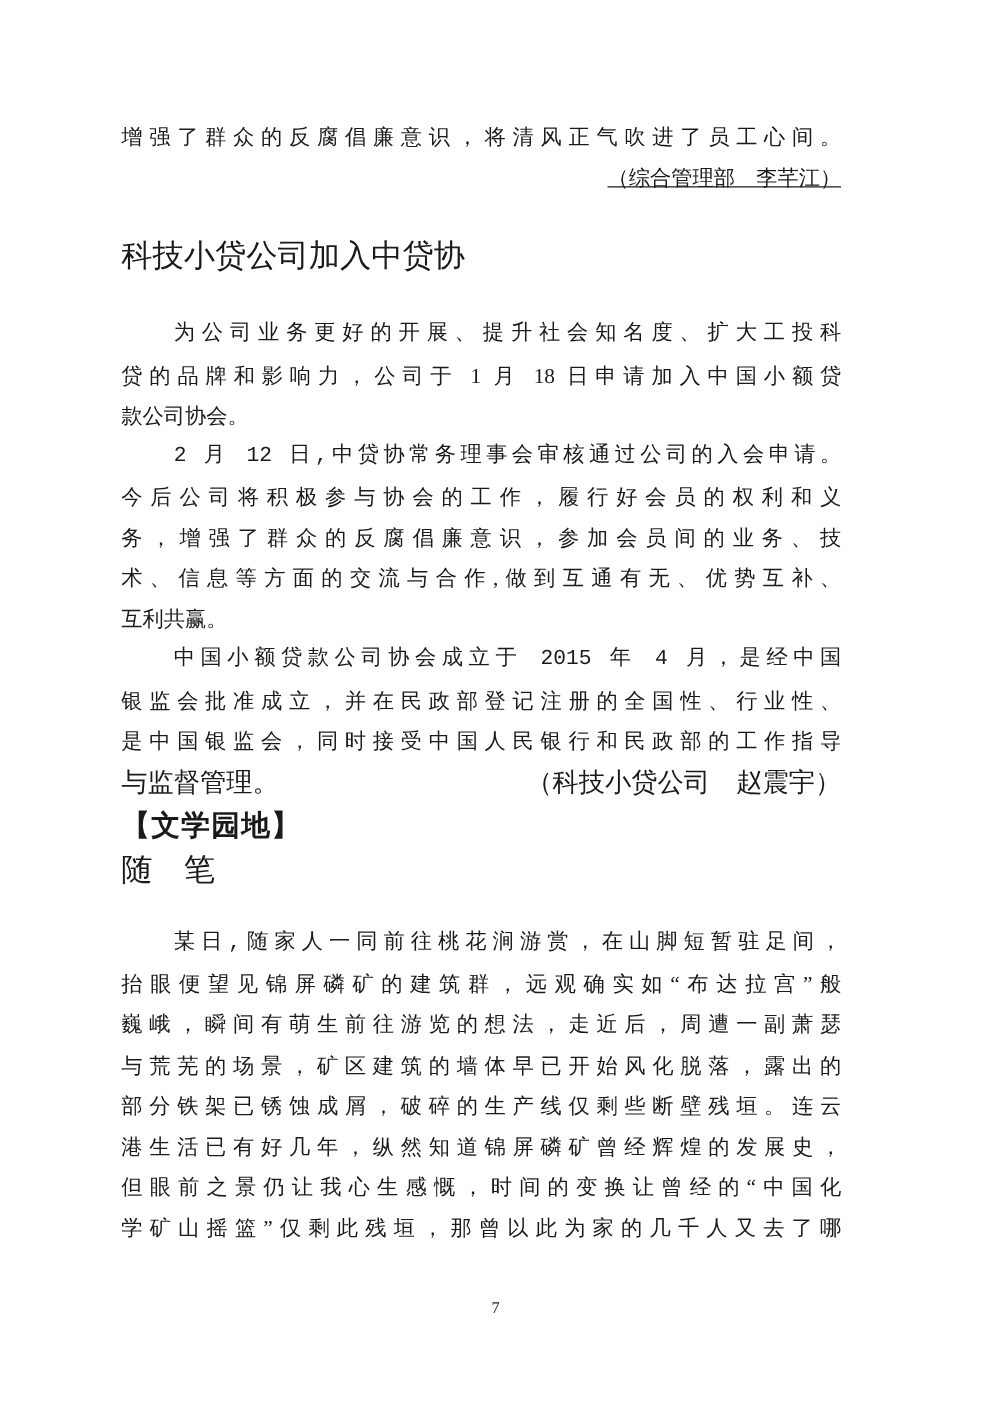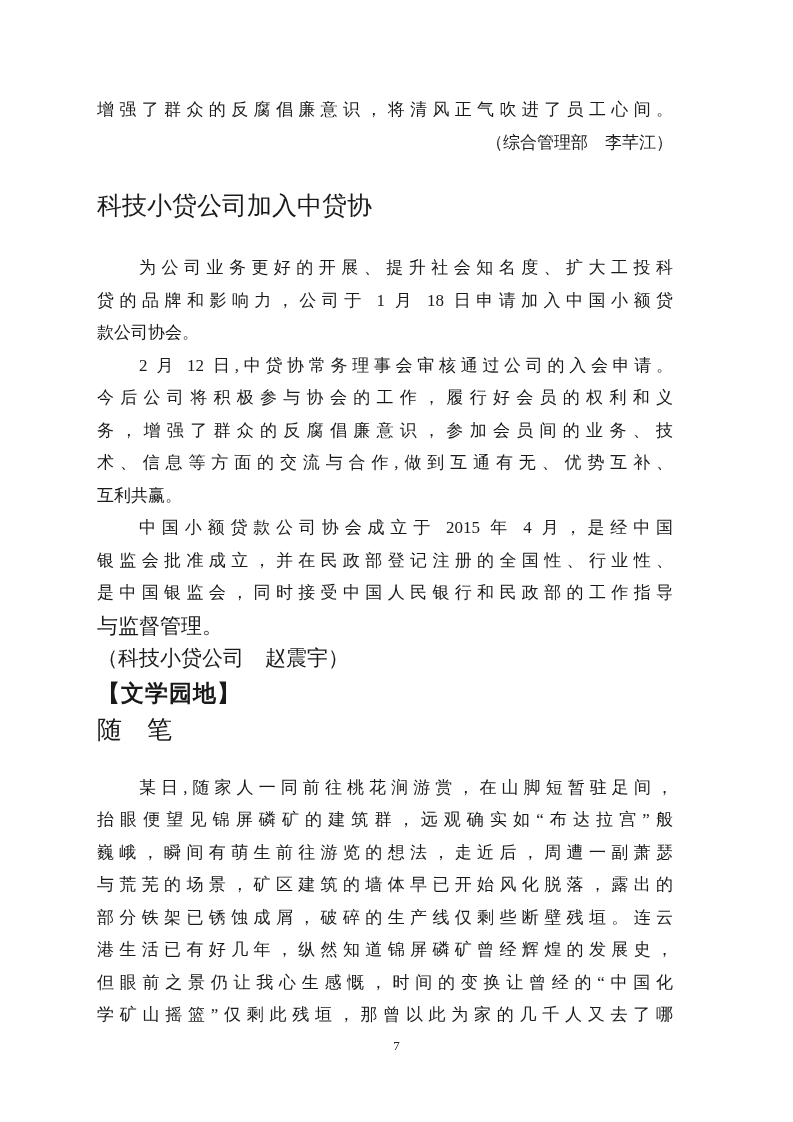--- a/index.html
+++ b/index.html
@@ -25,36 +25,37 @@
     margin: 0;
     font-size: 17px;
     line-height: 32.5px;
     text-align: justify;
     text-align-last: justify;
     white-space: nowrap;
     overflow: hidden;
   }
   .body-line.indent {
     text-indent: 42px;
+    font-family: Liberation Mono, monospace;
   }
   .body-line.para-end {
     text-align-last: left;
   }
   .body-line.byline {
     text-align: center;
     text-align-last: right;
+    text-decoration: underline;
   }
   .mixed-line {
     margin: 0;
     font-size: 21px;
     line-height: 32.5px;
     display: flex;
     justify-content: space-between;
     white-space: nowrap;
-    flex-direction: column;
   }
   .article-title {
     font-family: "Liberation Sans", "DejaVu Sans", sans-serif;
     font-weight: 500;
     font-size: 25px;
     line-height: 40px;
     text-align: left;
     margin: 26px 0 27px 0;
   }
   .section-label {

